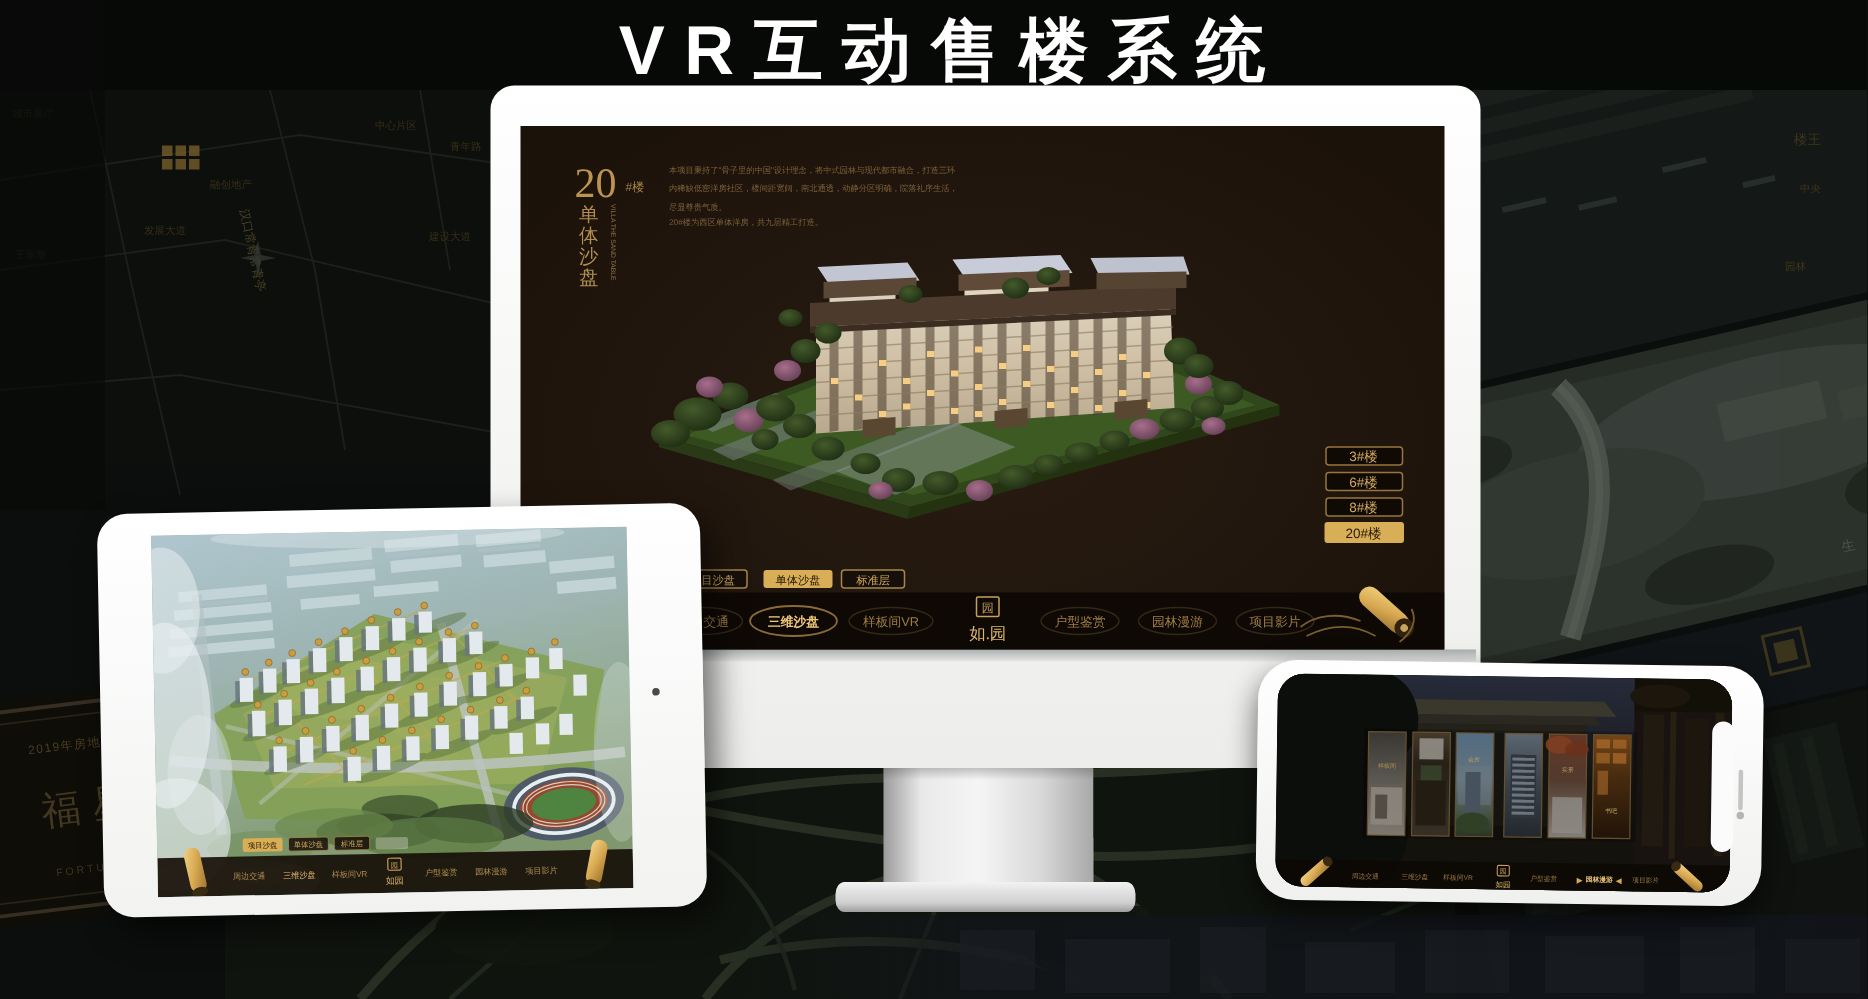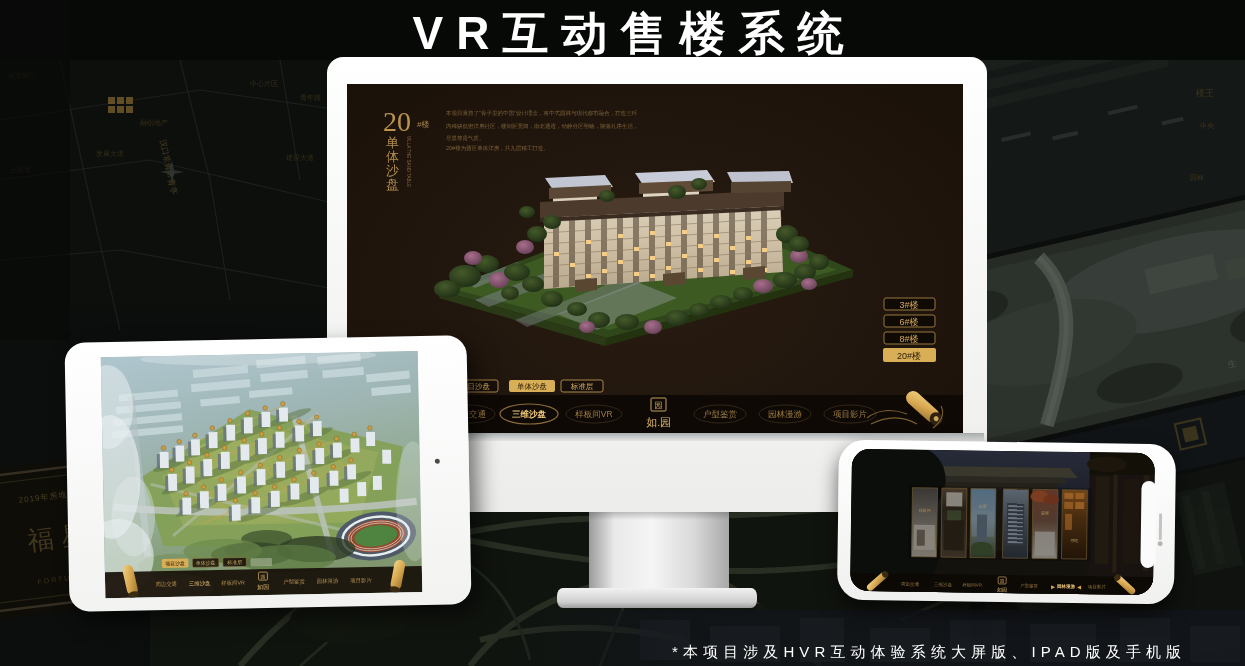--- a/index.html
+++ b/index.html
@@ -830,15 +830,14 @@
           <ellipse cx="-12" cy="0" rx="3" ry="3.5" fill="#3a2a12"></ellipse>
         </g>
       </svg>
     </div>
 
     <div class="abs" style="left:303px;top:37px;width:15px;height:87px;border-radius:8px;background:#fbfbfb;"></div>
     <div class="abs" style="left:321px;top:69px;width:3px;height:27px;border-radius:2px;background:#c4c4c2;"></div>
     <div class="abs" style="left:320px;top:97px;width:5px;height:5px;border-radius:50%;background:#b5b5b3;"></div>
   </div>
 
-  <div class="abs" style="left:672px;top:643px;color:#fff;font-size:15px;letter-spacing:5.1px;">*本项目涉及HVR互动体验系统大屏版、IPAD版及手机版</div>
 
 </div>
 
 </body></html>

